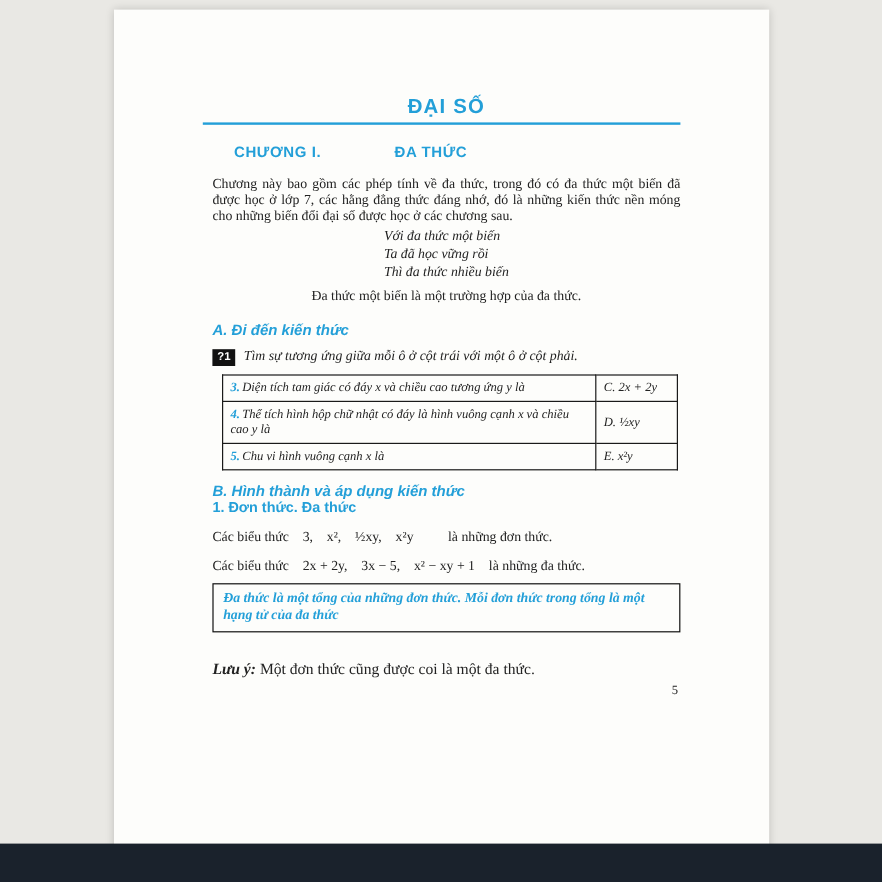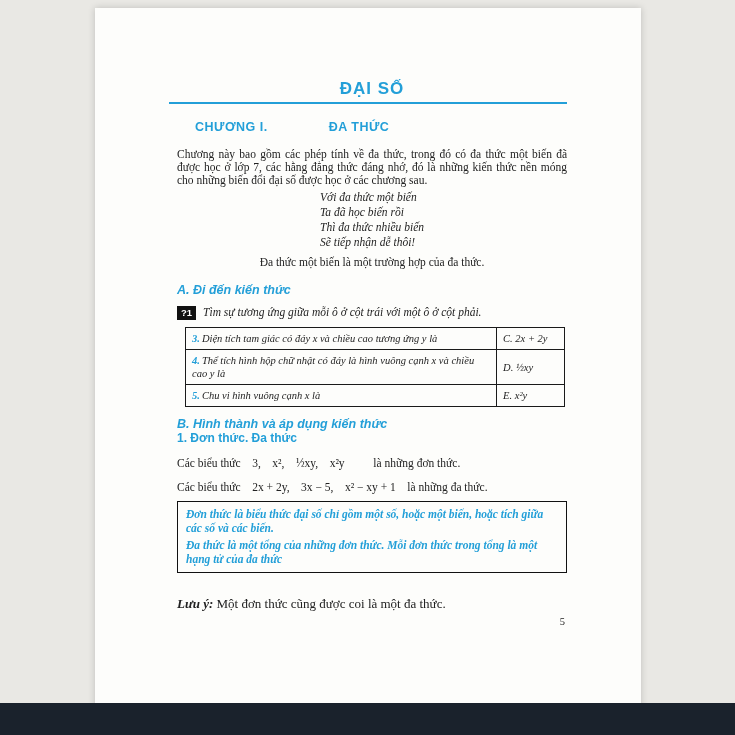--- a/index.html
+++ b/index.html
@@ -118,23 +118,22 @@
 
     <div class="chapter-line">
       <span class="chapter-label">CHƯƠNG I.</span>
       <span class="chapter-title">ĐA THỨC</span>
     </div>
 
     <p class="intro">Chương này bao gồm các phép tính về đa thức, trong đó có đa thức một biến đã được học ở lớp 7, các hằng đẳng thức đáng nhớ, đó là những kiến thức nền móng cho những biến đổi đại số được học ở các chương sau.</p>
 
     <div class="poem">
       <div>Với đa thức một biến</div>
-      <div>Ta đã học biến rồi</div>
+      <div>Ta đã học vững rồi</div>
       <div>Thì đa thức nhiều biến</div>
-      <div>Sẽ tiếp nhận dễ thôi!</div>
     </div>
 
     <div class="section-subtitle">Đa thức một biến là một trường hợp của đa thức.</div>
 
     <div class="heading-a">A. Đi đến kiến thức</div>
 
     <div class="q1-row">
       <span class="q1-badge">?1</span>
       <span class="q1-text">Tìm sự tương ứng giữa mỗi ô ở cột trái với một ô ở cột phải.</span>
     </div>
@@ -156,21 +155,20 @@
       </tbody>
     </table>
 
     <div class="heading-b">B. Hình thành và áp dụng kiến thức</div>
     <div class="heading-b1">1. Đơn thức. Đa thức</div>
 
     <p class="example">Các biểu thức    3,    x²,    ½xy,    x²y          là những đơn thức.</p>
     <p class="example">Các biểu thức    2x + 2y,    3x − 5,    x² − xy + 1    là những đa thức.</p>
 
     <div class="def-box">
-      <p>Đơn thức là biểu thức đại số chỉ gồm một số, hoặc một biến, hoặc tích giữa các số và các biến.</p>
       <p>Đa thức là một tổng của những đơn thức. Mỗi đơn thức trong tổng là một hạng tử của đa thức</p>
     </div>
 
     <p class="note"><span class="note-label">Lưu ý:</span><span> Một đơn thức cũng được coi là một đa thức.</span></p>
 
     <div class="page-number">5</div>
   </div>
 </div>
 
 <div class="footer-bar"></div>

